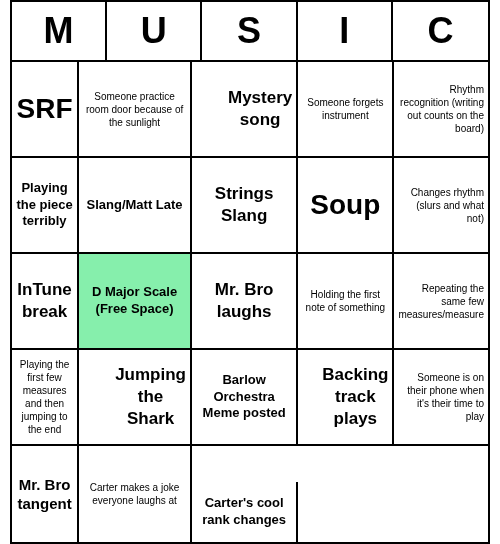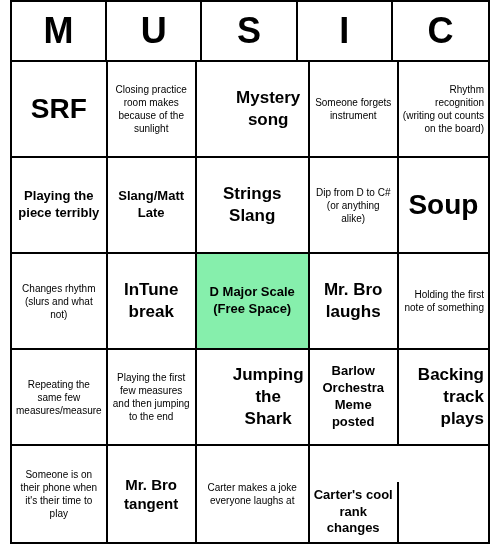--- a/index.html
+++ b/index.html
@@ -70,42 +70,39 @@
       <div class="bingo-header-cell">U</div>
       <div class="bingo-header-cell">S</div>
       <div class="bingo-header-cell">I</div>
       <div class="bingo-header-cell">C</div>
     </div>
   <div class="bingo-grid">
   <div class="bingo-cell" style="font-size: 28px; font-weight: bold;">
         <span>SRF</span>
       </div>
       <div class="bingo-cell" style="font-size: 10px;">
-        <span>Closing practice room makes because of the sunlight</span>
+        <span>Someone practice room door because of the sunlight</span>
       </div>
       <div class="bingo-cell" style="font-size: 17px; font-weight: bold; padding-left: 36px;">
         <span>Mystery song</span>
       </div>
       <div class="bingo-cell" style="font-size: 10px;">
         <span>Someone forgets instrument</span>
       </div>
       <div class="bingo-cell" style="font-size: 10px;">
         <span>Rhythm recognition (writing out counts on the board)</span>
       </div>
       <div class="bingo-cell" style="font-size: 13px; font-weight: bold;">
         <span>Playing the piece terribly</span>
       </div>
       <div class="bingo-cell" style="font-size: 13px; font-weight: bold;">
         <span>Slang/Matt Late</span>
       </div>
       <div class="bingo-cell" style="font-size: 17px; font-weight: bold;">
         <span>Strings Slang</span>
-      </div>
-      <div class="bingo-cell" style="font-size: 10px;">
-        <span>Dip from D to C# (or anything alike)</span>
       </div>
       <div class="bingo-cell" style="font-size: 28px; font-weight: bold;">
         <span>Soup</span>
       </div>
       <div class="bingo-cell" style="font-size: 10px;">
         <span>Changes rhythm (slurs and what not)</span>
       </div>
       <div class="bingo-cell" style="font-size: 17px; font-weight: bold;">
         <span>InTune break</span>
       </div>
@@ -123,21 +120,21 @@
       </div>
       <div class="bingo-cell" style="font-size: 10px;">
         <span>Playing the first few measures and then jumping to the end</span>
       </div>
       <div class="bingo-cell" style="font-size: 17px; font-weight: bold; padding-left: 36px;">
         <span>Jumping the Shark</span>
       </div>
       <div class="bingo-cell" style="font-size: 13px; font-weight: bold;">
         <span>Barlow Orchestra Meme posted</span>
       </div>
-      <div class="bingo-cell" style="font-size: 17px; font-weight: bold;">
+      <div class="bingo-cell" style="font-size: 17px; font-weight: bold; padding-left: 24px;">
         <span>Backing track plays</span>
       </div>
       <div class="bingo-cell" style="font-size: 10px;">
         <span>Someone is on their phone when it's their time to play</span>
       </div>
       <div class="bingo-cell" style="font-size: 15px; font-weight: bold;">
         <span>Mr. Bro tangent</span>
       </div>
       <div class="bingo-cell" style="font-size: 10px;">
         <span>Carter makes a joke everyone laughs at</span>

